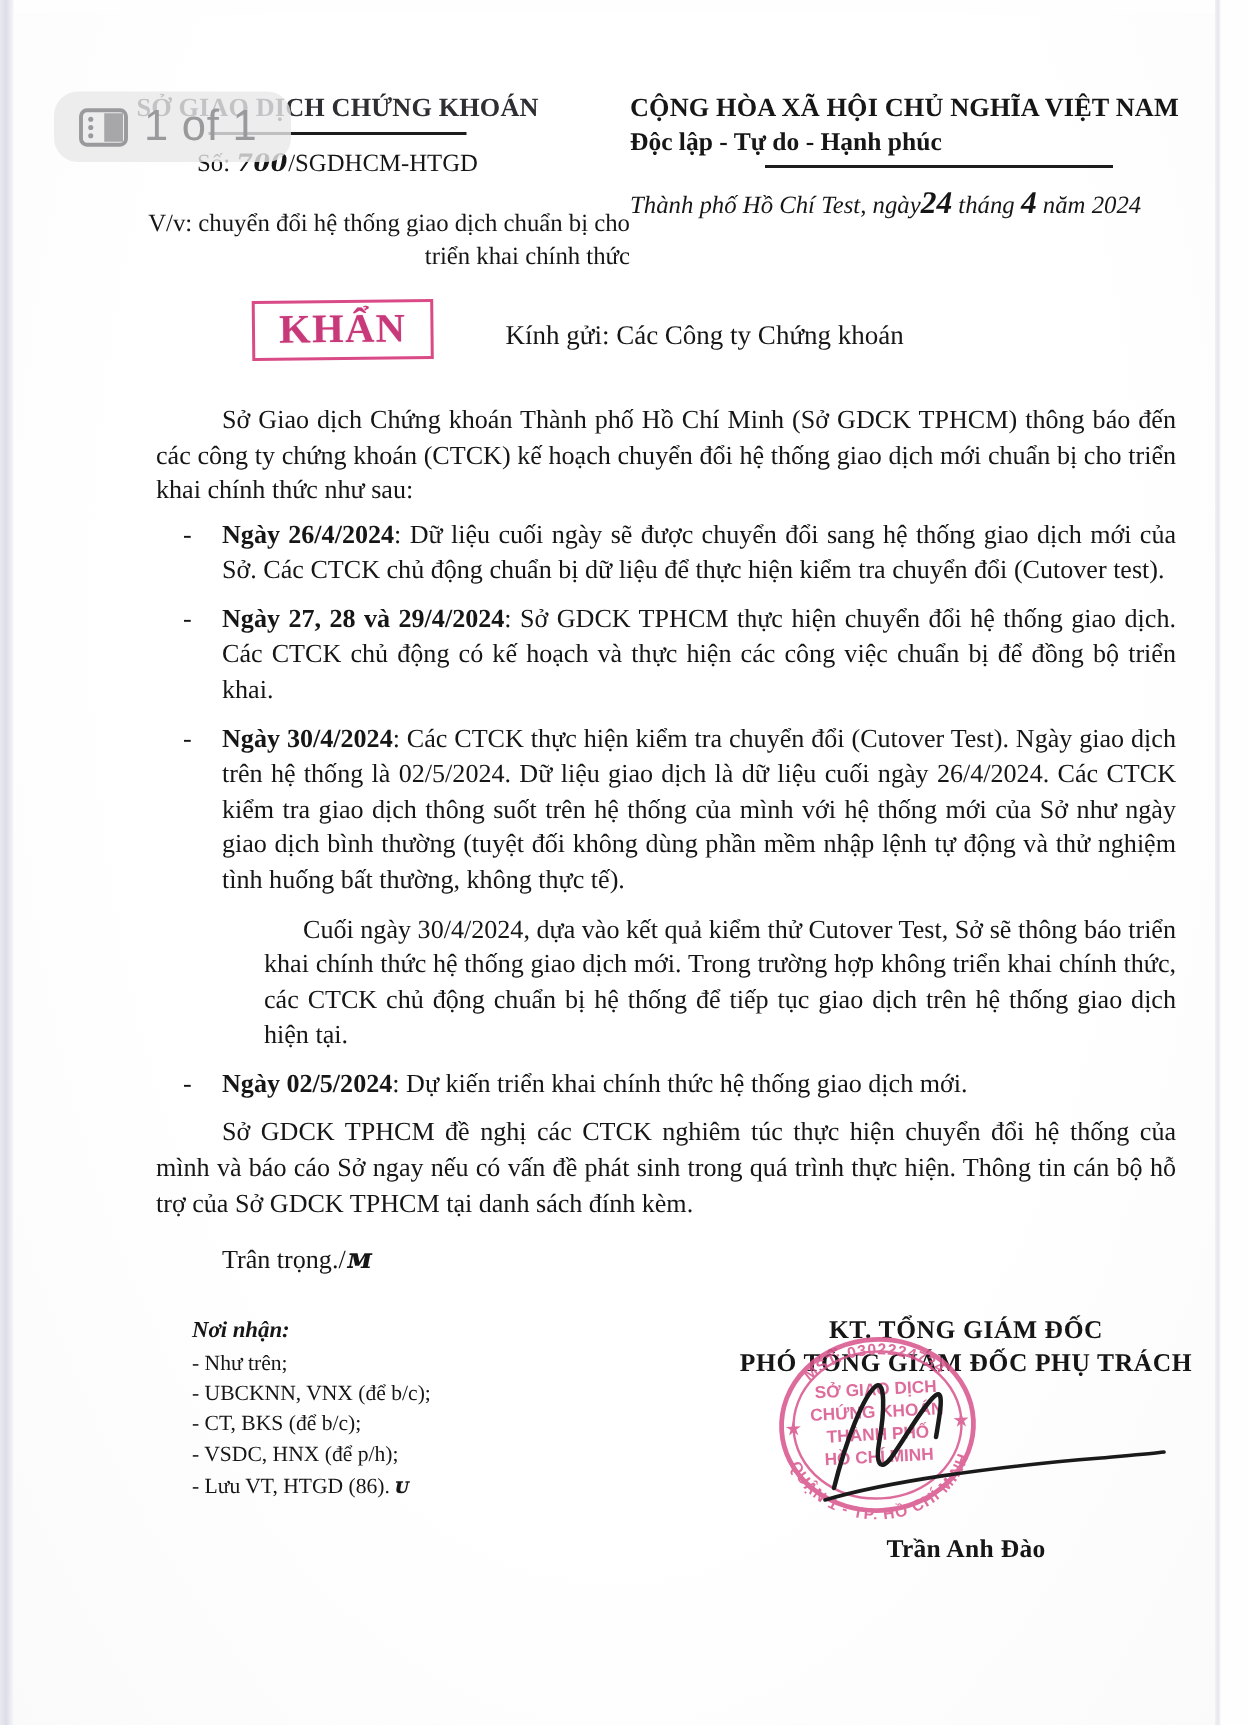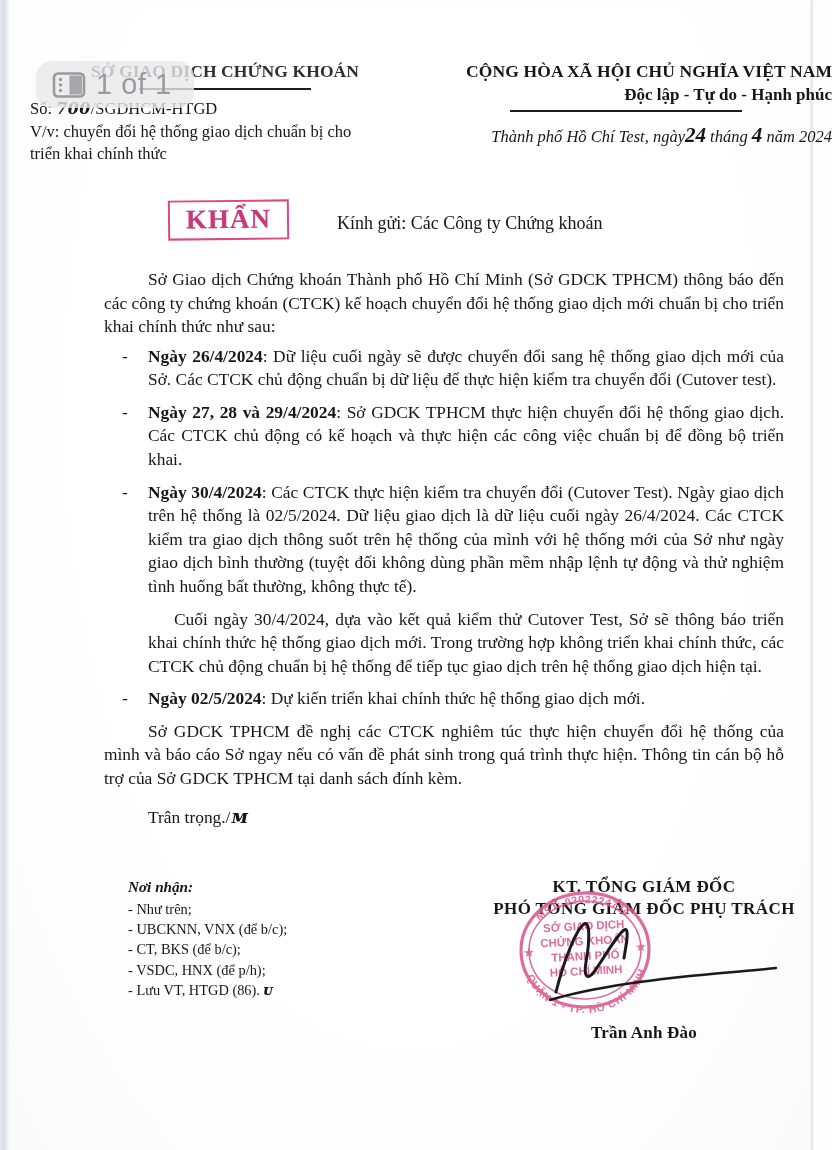--- a/index.html
+++ b/index.html
@@ -52,44 +52,44 @@
     color: #161616;
     z-index: 10;
     text-decoration: underline;
   }
 
   .header-row {
     position: absolute; left: 0; top: 60px; width: 832px;
     display: flex;
   }
   .hdr-left { width: 420px; text-align: center; padding-left: 30px; }
-  .hdr-right { width: 412px; text-align: right; }
+  .hdr-right { width: 412px; text-align: left; }
 
   .org-name, .nation-name {
     font-weight: bold; font-size: 17.5px; line-height: 1.33;
     letter-spacing: 0.1px;
   }
   .org-name .l1 { color: #2f2f33; }
   .nation-name .l1 { font-size: 17.5px; }
   .nation-motto { font-weight: bold; font-size: 17px; margin-top: 2px; }
 
   .rule { height: 2px; background: #1d1d1d; margin: 5px auto 0; }
   .rule-left { width: 172px; }
   .rule-right { width: 232px; }
 
   .doc-no {
-    margin-top: 9px; font-size: 16.5px; text-align: left;
+    margin-top: 9px; font-size: 16.5px; text-align: center;
   }
   .hand {
     font-family: "DejaVu Serif", serif;
     font-style: italic; font-weight: bold;
     font-size: 16px; letter-spacing: 0.4px;
   }
   .subject {
-    font-size: 16.5px; line-height: 1.32; margin-top: 2px; text-align: left;
+    font-size: 16.5px; line-height: 1.32; margin-top: 19px; text-align: right;
   }
   .place-date {
     margin-top: 11px; font-style: italic; font-size: 16.5px;
   }
   .place-date .hd { font-weight: bold; font-style: italic; font-size: 21px; }
 
   
   .urgent-row {
     position: absolute; left: 0; top: 200px; width: 780px;
     display: flex; align-items: center;
@@ -128,21 +128,21 @@
     text-align: justify;
   }
   ul.bullets > li::before {
     content: "-";
     position: absolute; left: 18px; top: 0;
     font-size: 17.4px;
   }
   .b { font-weight: bold; }
 
   .sub-para {
-    margin: 8px 0 9px 44px; text-indent: 26px; text-align: justify;
+    margin: 8px 0 9px 72px; text-indent: 26px; text-align: justify;
   }
 
   .closing { margin-top: 7px; }
   .regards { margin: 13px 0 0 44px; font-size: 17.4px; position: relative; }
   .regards .sig-mark {
     font-family: "DejaVu Serif", serif;
     font-style: italic; font-weight: bold; font-size: 19px;
     margin-left: 1px;
   }
 

